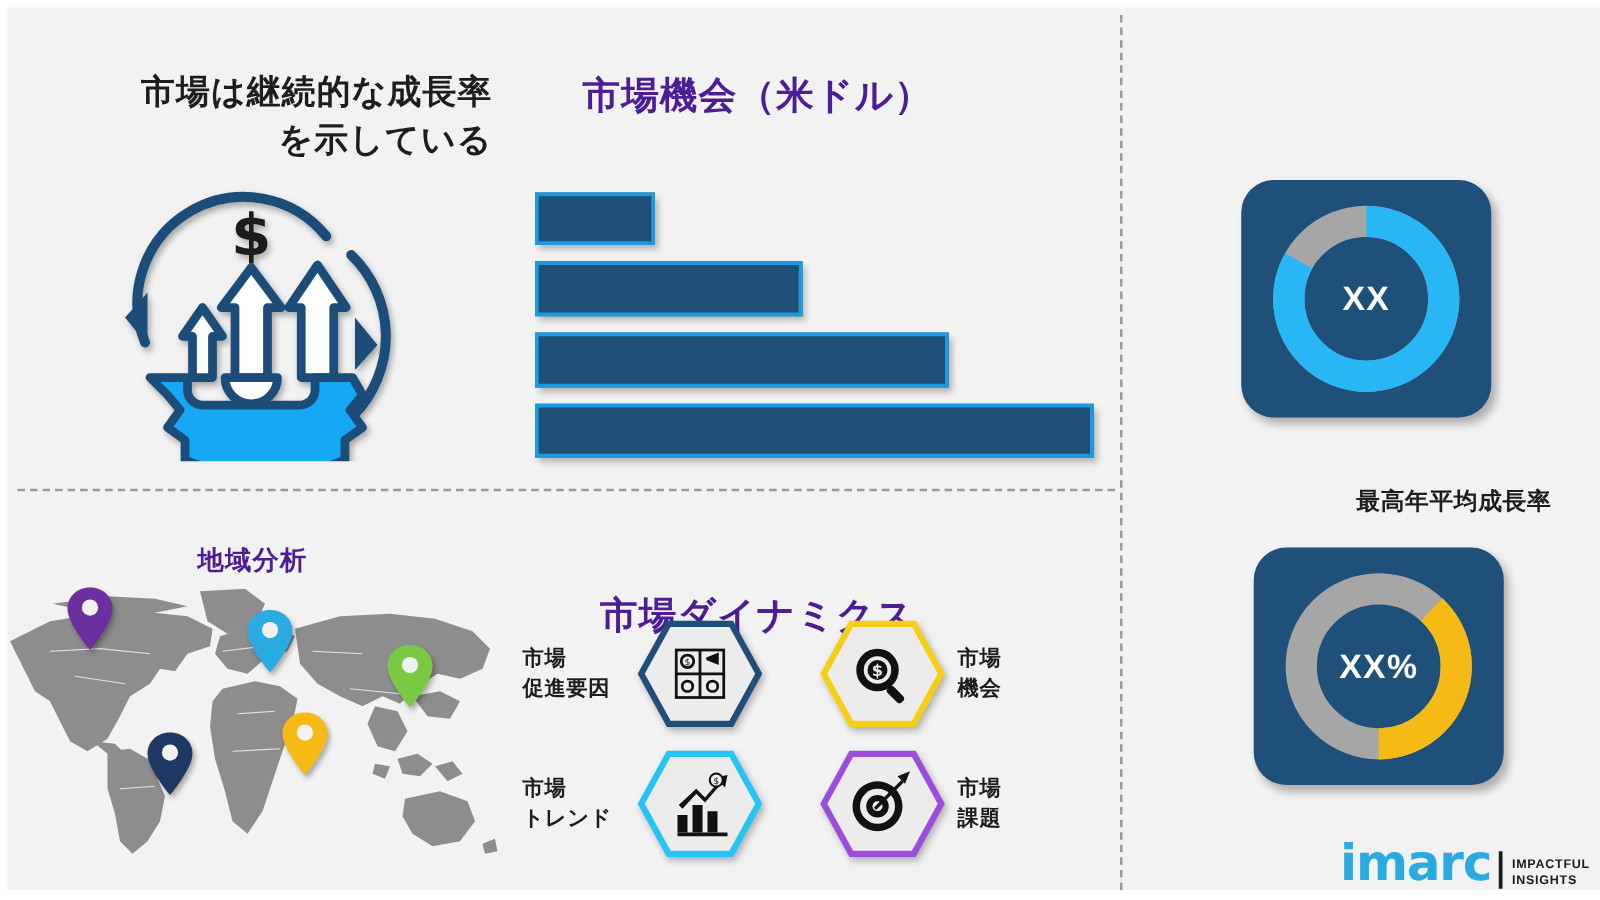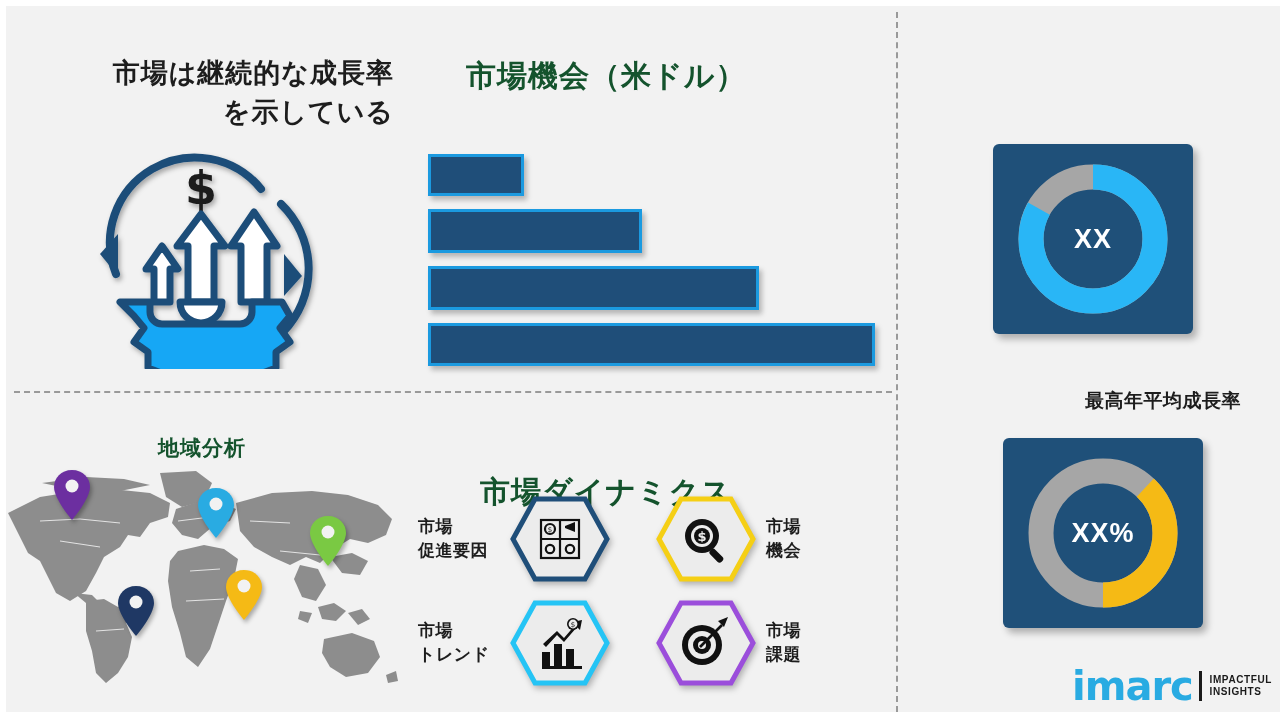--- a/index.html
+++ b/index.html
@@ -21,21 +21,21 @@
     position:absolute;left:890px;top:6px;width:0;height:700px;
     border-left:2px dashed #9a9a9a;
   }
   .h-divider{
     position:absolute;left:8px;top:385px;width:878px;height:0;
     border-top:2px dashed #9a9a9a;
   }
 
   
   .hd-dark{color:#1d1d1d;font-weight:bold;}
-  .hd-navy{color:#14532d;font-weight:bold;}
+  .hd-navy{color:#4c1d95;font-weight:bold;}
 
   #growth-title{
     position:absolute;left:38px;top:48px;width:350px;
     font-size:27px;line-height:1.45;letter-spacing:1px;text-align:right;
   }
   #opportunity-title{
     position:absolute;left:460px;top:50px;width:420px;
     font-size:30px;letter-spacing:1px;
   }
   #regional-title{
@@ -77,34 +77,34 @@
   .hex-label{
     color:#1d1d1d;font-weight:bold;font-size:17px;line-height:1.4;
     letter-spacing:.5px;white-space:pre-line;
   }
   .hex-wrap{position:relative;width:100px;height:86px;
     filter:drop-shadow(2px 3px 3px rgba(0,0,0,.28));}
 
   
   .donut-card{
     position:absolute;width:200px;height:190px;
-    background:#1f5079;border-radius:6px;
+    background:#1f5079;border-radius:26px;
     box-shadow:4px 5px 7px rgba(0,0,0,.28);
   }
   #donut-card-1{left:987px;top:138px;}
   #donut-card-2{left:987px;top:432px;margin-left:10px;}
   .donut-center{
     position:absolute;left:0;top:0;width:200px;height:190px;
     display:flex;align-items:center;justify-content:center;
     color:#ffffff;font-weight:bold;font-size:27px;letter-spacing:1px;
   }
 
   
   #logo{position:absolute;left:1066px;top:655px;width:200px;height:50px;
-    display:flex;align-items:center;}
+    display:flex;align-items:flex-end;}
   #logo-mark{font-size:40px;font-weight:bold;color:#29abe2;
     letter-spacing:-1px;line-height:1;font-family:"DejaVu Sans",sans-serif;}
   #logo-bar{width:4px;height:30px;background:#1a1a1a;margin:0 8px 0 6px;}
   #logo-tag{font-size:10px;font-weight:bold;color:#1a1a1a;line-height:1.25;
     letter-spacing:.6px;white-space:pre-line;}
 </style>
 </head>
 <body>
 
 <div id="slide">

